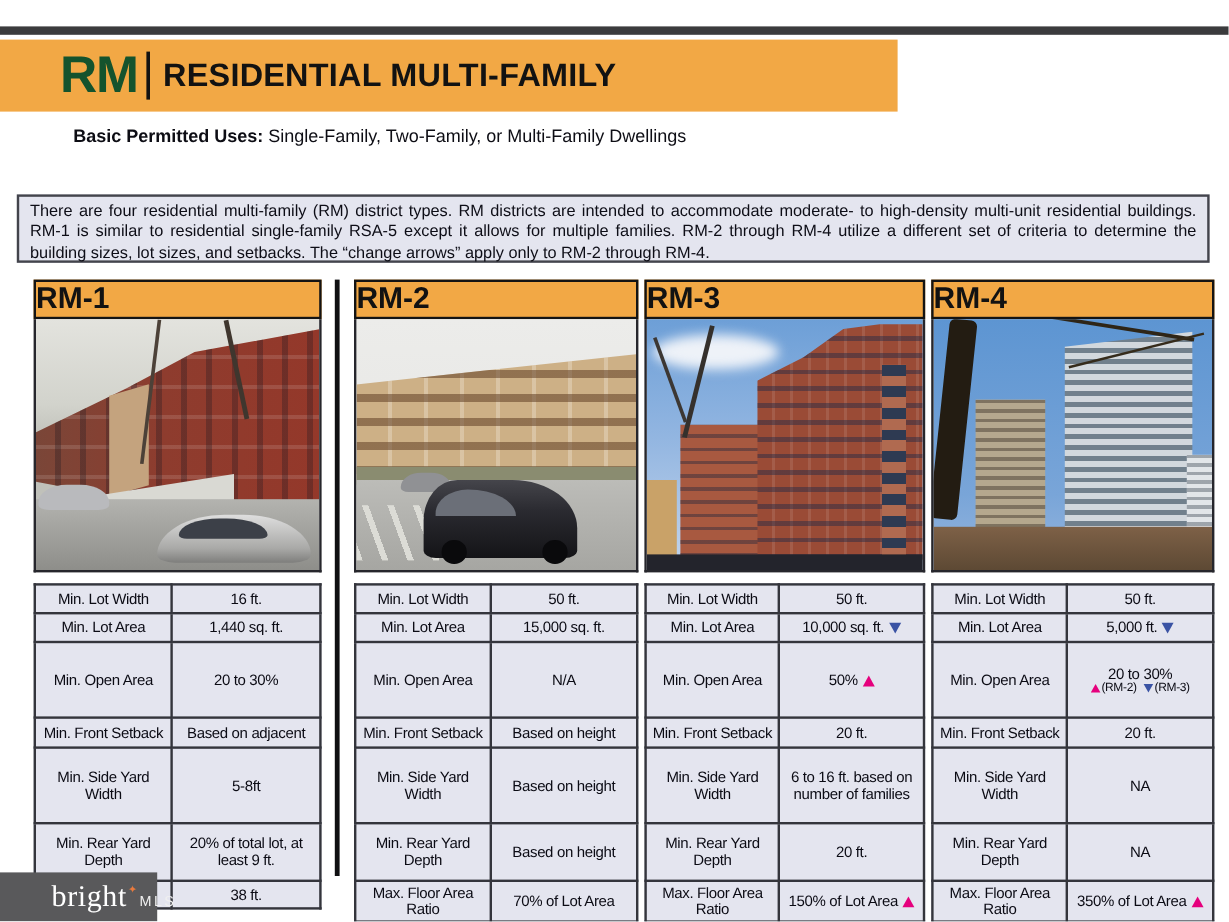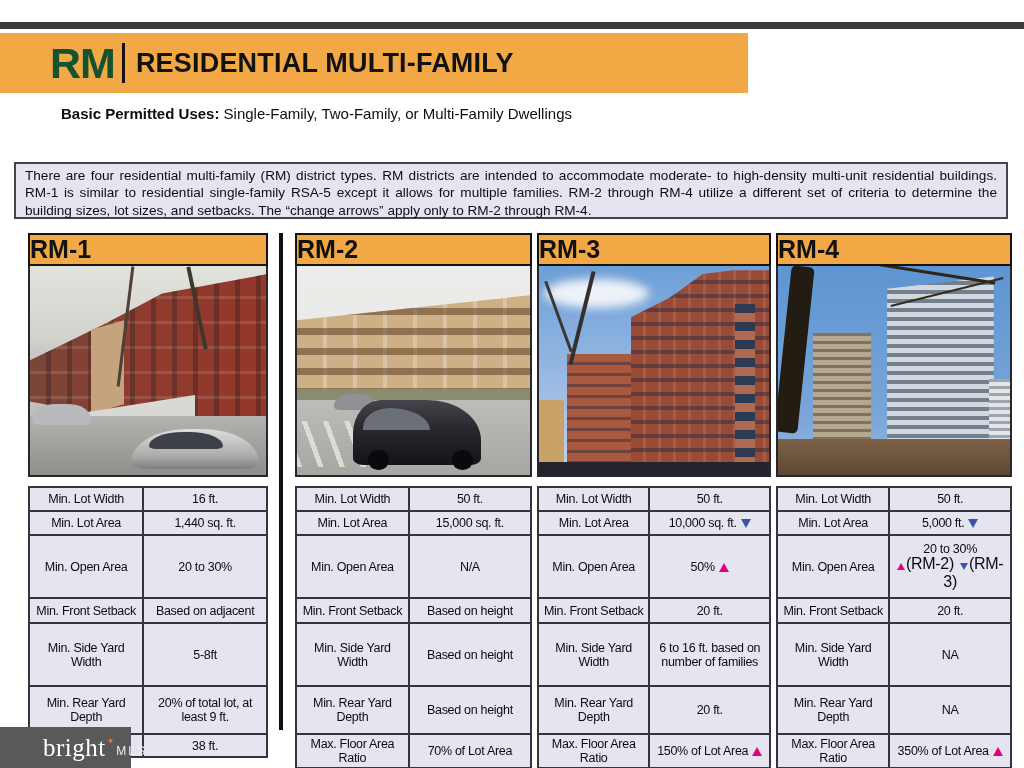--- a/index.html
+++ b/index.html
@@ -47,21 +47,21 @@
   td.lbl { width:48%; }
   tr.h24 { height:24px; } tr.h25 { height:25px; } tr.h45 { height:63px; }
   tr.h48 { height:48px;border-radius:21px; } tr.h23 { height:23px; }
 
   
   .arr { display:inline-block; width:0; height:0; margin-left:4px; vertical-align:-1px; }
   .arr.up   { border-left:5px solid transparent; border-right:5px solid transparent; border-bottom:9px solid #E5007D; }
   .arr.down { border-left:5px solid transparent; border-right:5px solid transparent; border-top:9px solid #3A53A4; }
   .arr.sm.up   { border-left-width:4px; border-right-width:4px; border-bottom-width:7px; margin:0 1px 0 0; }
   .arr.sm.down { border-left-width:4px; border-right-width:4px; border-top-width:7px; margin:0 1px 0 6px; }
-  .subrefs { font-size:16px; letter-spacing:-0.3px; margin-top:-1px; }
+  .subrefs { font-size:10px; letter-spacing:-0.3px; margin-top:-1px; }
 
   
   .p1 { background:linear-gradient(180deg,#e3e3de 0%,#d2d3cc 34%,#c0c1ba 48%); }
   .p1 .bldg { left:0; top:4%; width:100%; height:76%;
       background:linear-gradient(90deg,#7a4638 0%,#8e3c2e 45%,#94382a 100%);
       clip-path:polygon(0 54%,14% 44%,32% 31%,56% 12%,100% 0,100% 100%,56% 97%,32% 90%,14% 84%,0 80%); }
   .p1 .bldg::before { content:''; position:absolute; inset:0;
       background:repeating-linear-gradient(90deg,transparent 0 16px,rgba(25,22,32,.30) 16px 21px),
                  repeating-linear-gradient(180deg,transparent 0 22px,rgba(255,255,255,.12) 22px 25px); }
   .p1 .beige { left:26%; top:28%; width:14%; height:40%; background:#c4a37e; transform:skewY(-16deg); }

